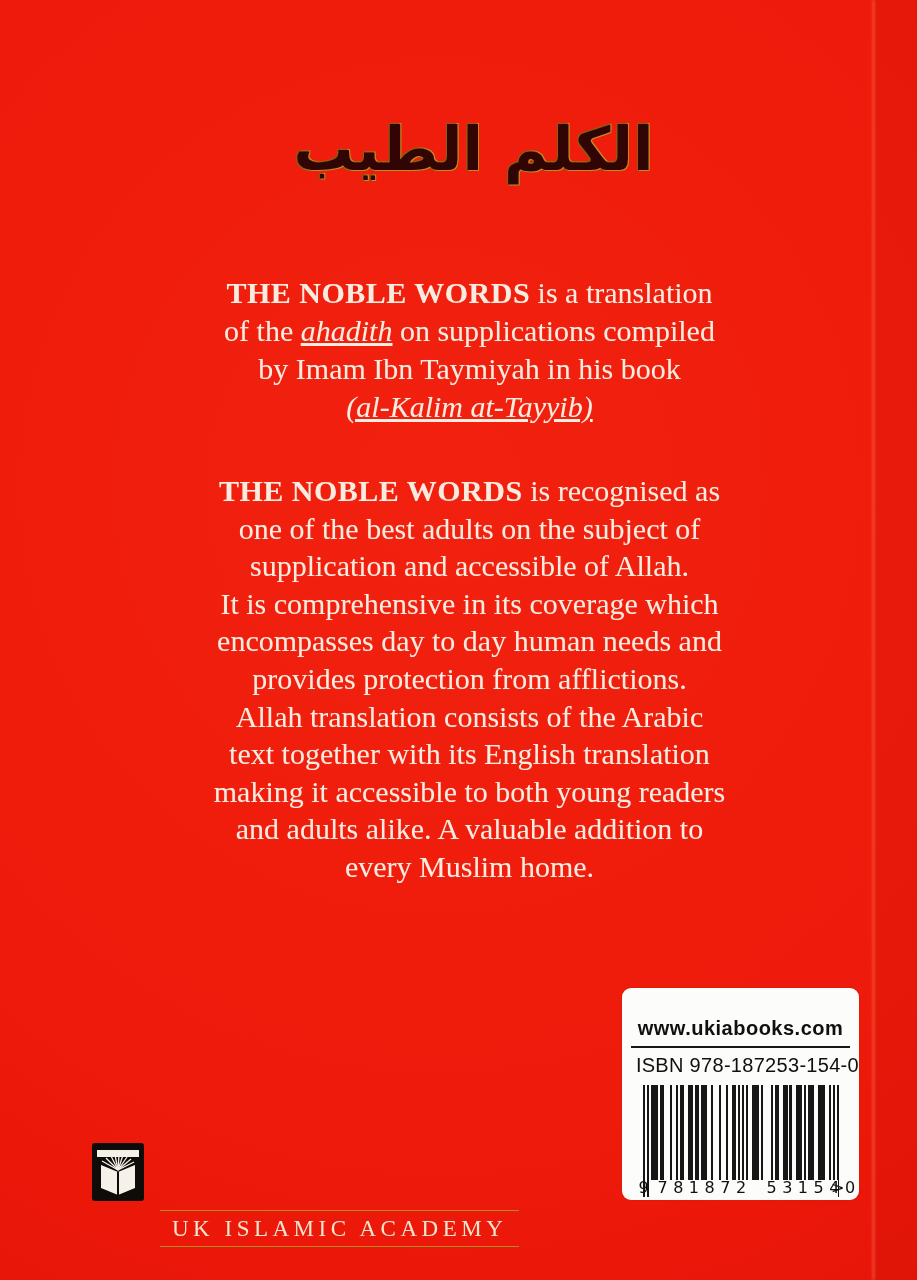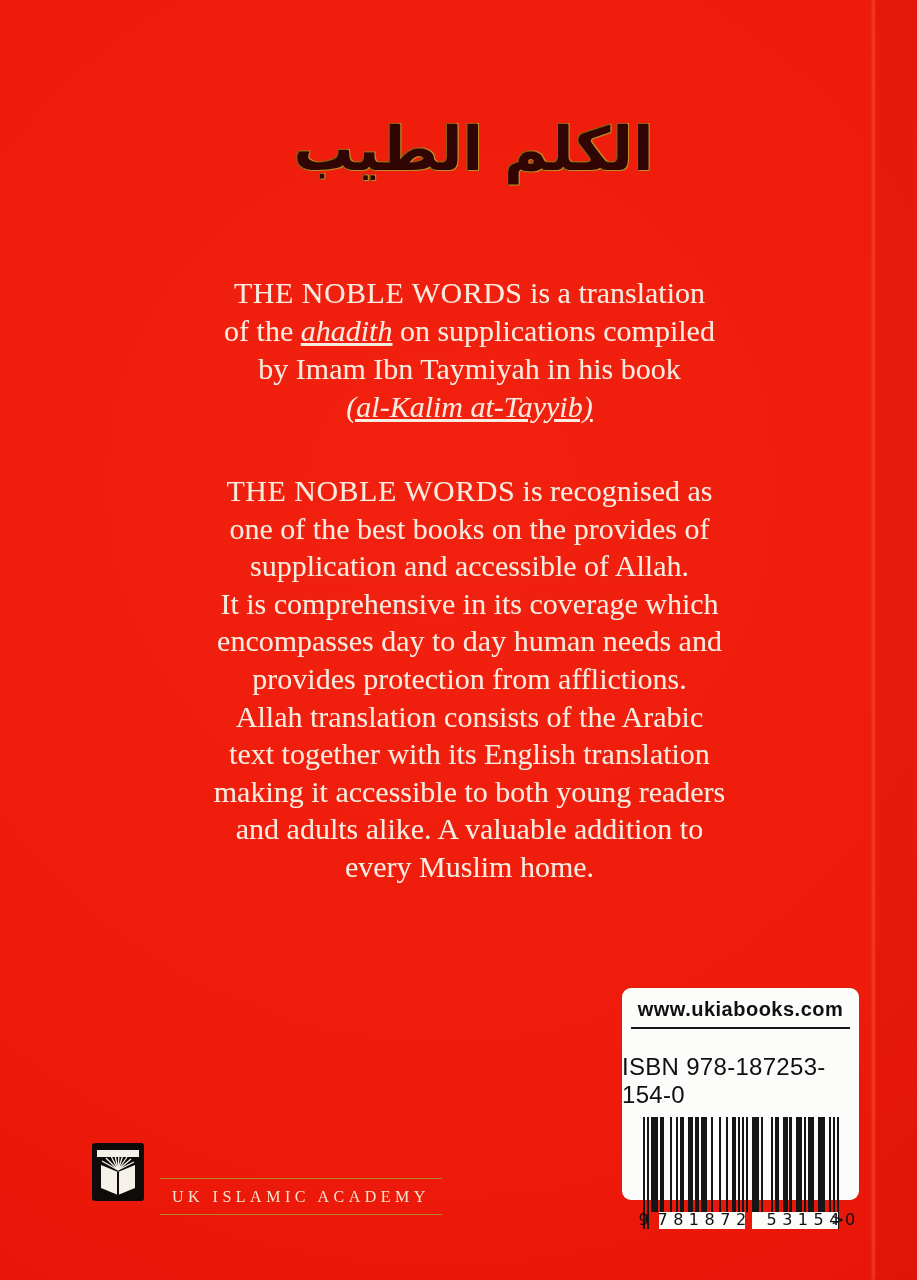--- a/index.html
+++ b/index.html
@@ -34,48 +34,48 @@
 
   
   .blurb{
     position:absolute;left:0;width:917px;text-align:center;
     transform:translateX(11px);
     color:#f8ece0;font-size:30px;
     text-shadow:0 0 1px rgba(255,230,210,0.25);
   }
   #para1{top:274px;line-height:38px;}
   #para2{top:472px;line-height:37.6px;}
-  .blurb .b{font-weight:normal;letter-spacing:0.5px;}
+  .blurb .b{font-weight:bold;letter-spacing:0.5px;}
   .blurb .i{font-style:italic;text-decoration:underline;}
 
   
   .publisher-logo{position:absolute;left:92px;top:1143px;width:52px;height:58px;}
   .publisher-name{
-    position:absolute;left:160px;top:1178px;
+    position:absolute;left:160px;top:1210px;
     border-top:1px solid #b08a28;border-bottom:1px solid #b08a28;
     padding:5px 12px 4px 12px;
-    color:#f2e6cf;font-size:16px;line-height:26px;letter-spacing:4.5px;
+    color:#f2e6cf;font-size:23px;line-height:26px;letter-spacing:4.5px;
     white-space:nowrap;
   }
 
   
   .barcode-panel{
     position:absolute;left:622px;top:988px;width:237px;height:212px;
     background:#fcfcfa;border-radius:9px;
     font-family:"Liberation Sans", sans-serif;color:#101010;
     box-shadow:0 0 0 1px rgba(180,30,15,0.25);
   }
   .bc-website{
-    margin-top:10px;text-align:center;
+    margin-top:29px;text-align:center;
     font-weight:bold;font-size:20px;letter-spacing:0.5px;
   }
   .bc-divider{margin:6px 9px 0 9px;border-bottom:2px solid #161616;}
   .bc-isbn{
-    margin-top:24px;text-align:left;
-    font-size:24px;letter-spacing:0.3px;
+    margin-top:6px;text-align:right;
+    font-size:20px;letter-spacing:0.3px;
   }
   .bc-bars{
     position:relative;margin:8px auto 0 auto;width:196px;height:112px;
   }
   .bc-bars svg{position:absolute;left:0;top:0;}
   .bc-digits{
     position:absolute;left:0;right:0;bottom:-1px;height:20px;
     font-family:"DejaVu Sans", sans-serif;font-size:16px;line-height:20px;
   }
   .bc-d0{position:absolute;left:-4px;}
@@ -93,21 +93,21 @@
 
   <div class="blurb" id="para1">
       <div><span class="b">THE NOBLE WORDS</span><span> is a translation</span></div>
       <div><span>of the </span><span class="i">ahadith</span><span> on supplications compiled</span></div>
       <div><span>by Imam Ibn Taymiyah in his book</span></div>
       <div><span class="i">(al-Kalim at-Tayyib)</span></div>
     </div>
 
   <div class="blurb" id="para2">
       <div><span class="b">THE NOBLE WORDS</span><span> is recognised as</span></div>
-      <div><span>one of the best books on the provides of</span></div>
+      <div><span>one of the best adults on the subject of</span></div>
       <div><span>supplication and accessible of Allah.</span></div>
       <div><span>It is comprehensive in its coverage which</span></div>
       <div><span>encompasses day to day human needs and</span></div>
       <div><span>provides protection from afflictions.</span></div>
       <div><span>Allah translation consists of the Arabic</span></div>
       <div><span>text together with its English translation</span></div>
       <div><span>making it accessible to both young readers</span></div>
       <div><span>and adults alike. A valuable addition to</span></div>
       <div><span>every Muslim home.</span></div>
     </div>

